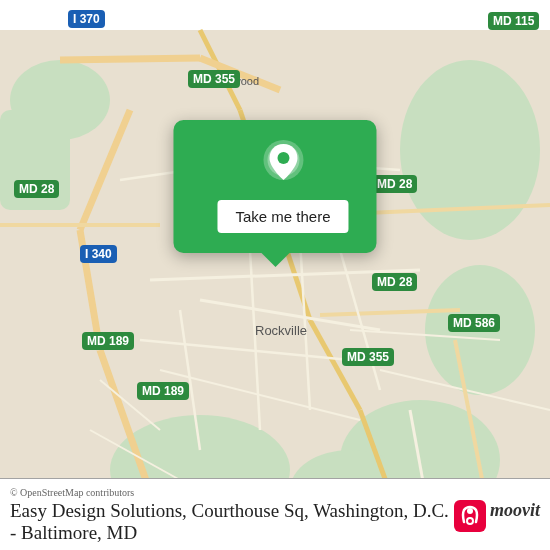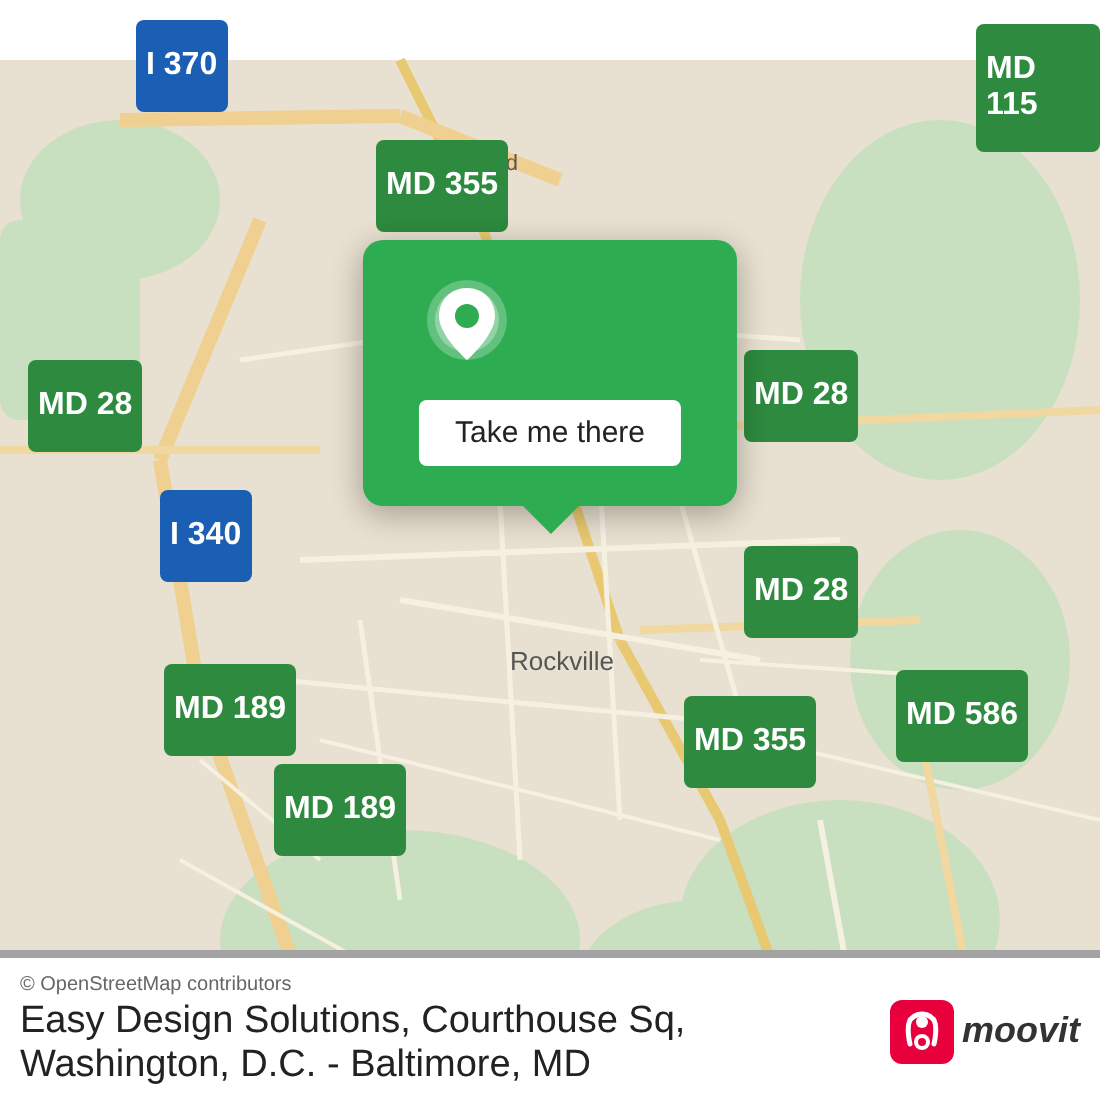--- a/index.html
+++ b/index.html
@@ -30,22 +30,23 @@
     #bottom-bar {
       position: absolute;
       bottom: 0;
       left: 0;
       right: 0;
       background: white;
       padding: 8px 10px 6px 10px;
       display: flex;
       align-items: center;
       justify-content: space-between;
-      border-top: 4px solid #a3a3a3;
+      border-top: 1px solid #a3a3a3;
       z-index: 10;
+      font-family: Liberation Serif, serif;
     }
 
     #bottom-left {
       display: flex;
       flex-direction: column;
     }
 
     #copyright-text {
       font-size: 10px;
       color: #666;
@@ -53,21 +54,21 @@
 
     #location-text {
       font-size: 19px;
       color: #222;
       font-weight: 400;
       margin-top: 2px;
     }
 
     #moovit-logo {
       display: flex;
-      align-items: center;
+      align-items: flex-start;
       gap: 4px;
     }
 
     #moovit-icon {
       width: 32px;
       height: 32px;
     }
 
     #moovit-wordmark {
       font-size: 18px;
@@ -77,23 +78,24 @@
     }
 
     
     #popup-card {
       position: absolute;
       top: 120px;
       left: 50%;
       transform: translateX(-50%);
       background: #2eac52;
       border-radius: 10px;
-      padding: 18px 28px 20px 28px;
+      padding: 18px 28px 20px 44px;
       display: flex;
       flex-direction: column;
+      align-items: center;
       z-index: 20;
       box-shadow: 0 4px 16px rgba(0,0,0,0.3);
       min-width: 180px;
     }
 
     #popup-pin {
       width: 48px;
       height: 48px;
       margin-bottom: 10px;
     }
@@ -120,23 +122,23 @@
       transform: translateX(-50%);
       border-left: 14px solid transparent;
       border-right: 14px solid transparent;
       border-top: 14px solid #2eac52;
     }
 
     
     .road-badge {
       position: absolute;
       border-radius: 4px;
-      font-size: 16px;
+      font-size: 12px;
       font-weight: bold;
-      padding: 14px 5px;
+      padding: 2px 5px;
       color: white;
       z-index: 5;
     }
     .badge-blue { background: #1a5fb4; }
     .badge-green { background: #2d8a3e; }
   </style>
 </head>
 <body>
 
 <div id="map-container">
@@ -195,21 +197,21 @@
 
   <div class="road-badge badge-blue" style="left:80px;top:245px;">I 340</div>
   <div class="road-badge badge-blue" style="left:68px;top:10px;">I 370</div>
   <div class="road-badge badge-green" style="left:14px;top:180px;">MD 28</div>
   <div class="road-badge badge-green" style="left:372px;top:175px;">MD 28</div>
   <div class="road-badge badge-green" style="left:372px;top:273px;">MD 28</div>
   <div class="road-badge badge-green" style="left:188px;top:70px;">MD 355</div>
   <div class="road-badge badge-green" style="left:342px;top:348px;">MD 355</div>
   <div class="road-badge badge-green" style="left:82px;top:332px;">MD 189</div>
   <div class="road-badge badge-green" style="left:137px;top:382px;">MD 189</div>
-  <div class="road-badge badge-green" style="left:448px;top:335px;">MD 586</div>
+  <div class="road-badge badge-green" style="left:448px;top:314px;">MD 586</div>
   <div class="road-badge badge-green" style="left:488px;top:12px;">MD 115</div>
 
   <div id="popup-card">
 
     <svg id="popup-pin" viewBox="0 0 48 48" xmlns="http://www.w3.org/2000/svg">
       <circle cx="24" cy="22" r="20" fill="white" opacity="0.25"></circle>
       <circle cx="24" cy="22" r="16" fill="white" opacity="0.3"></circle>
 
       <path d="M24 6 C16 6 10 12 10 20 C10 30 24 42 24 42 C24 42 38 30 38 20 C38 12 32 6 24 6 Z" fill="white"></path>
       <circle cx="24" cy="20" r="6" fill="#2eac52"></circle>

